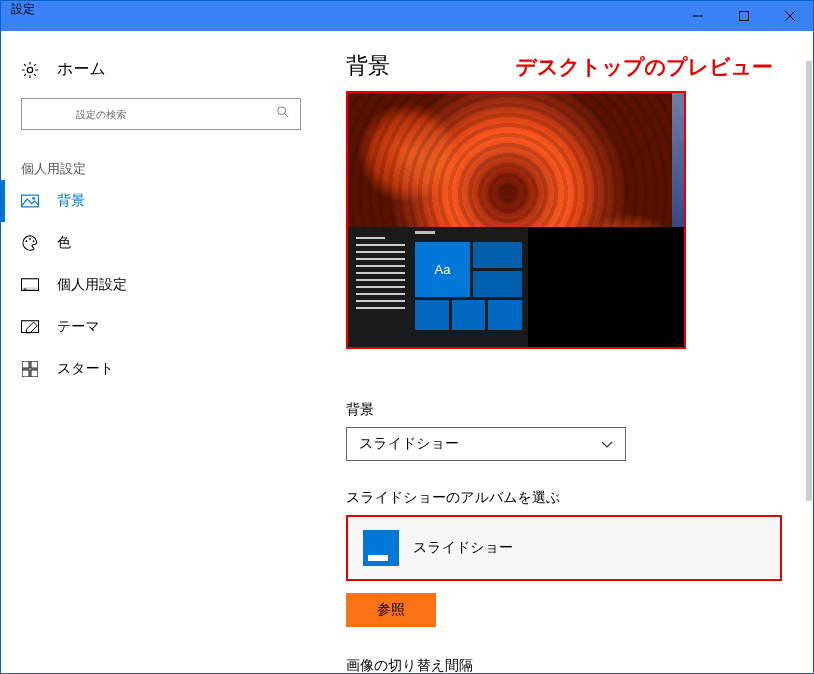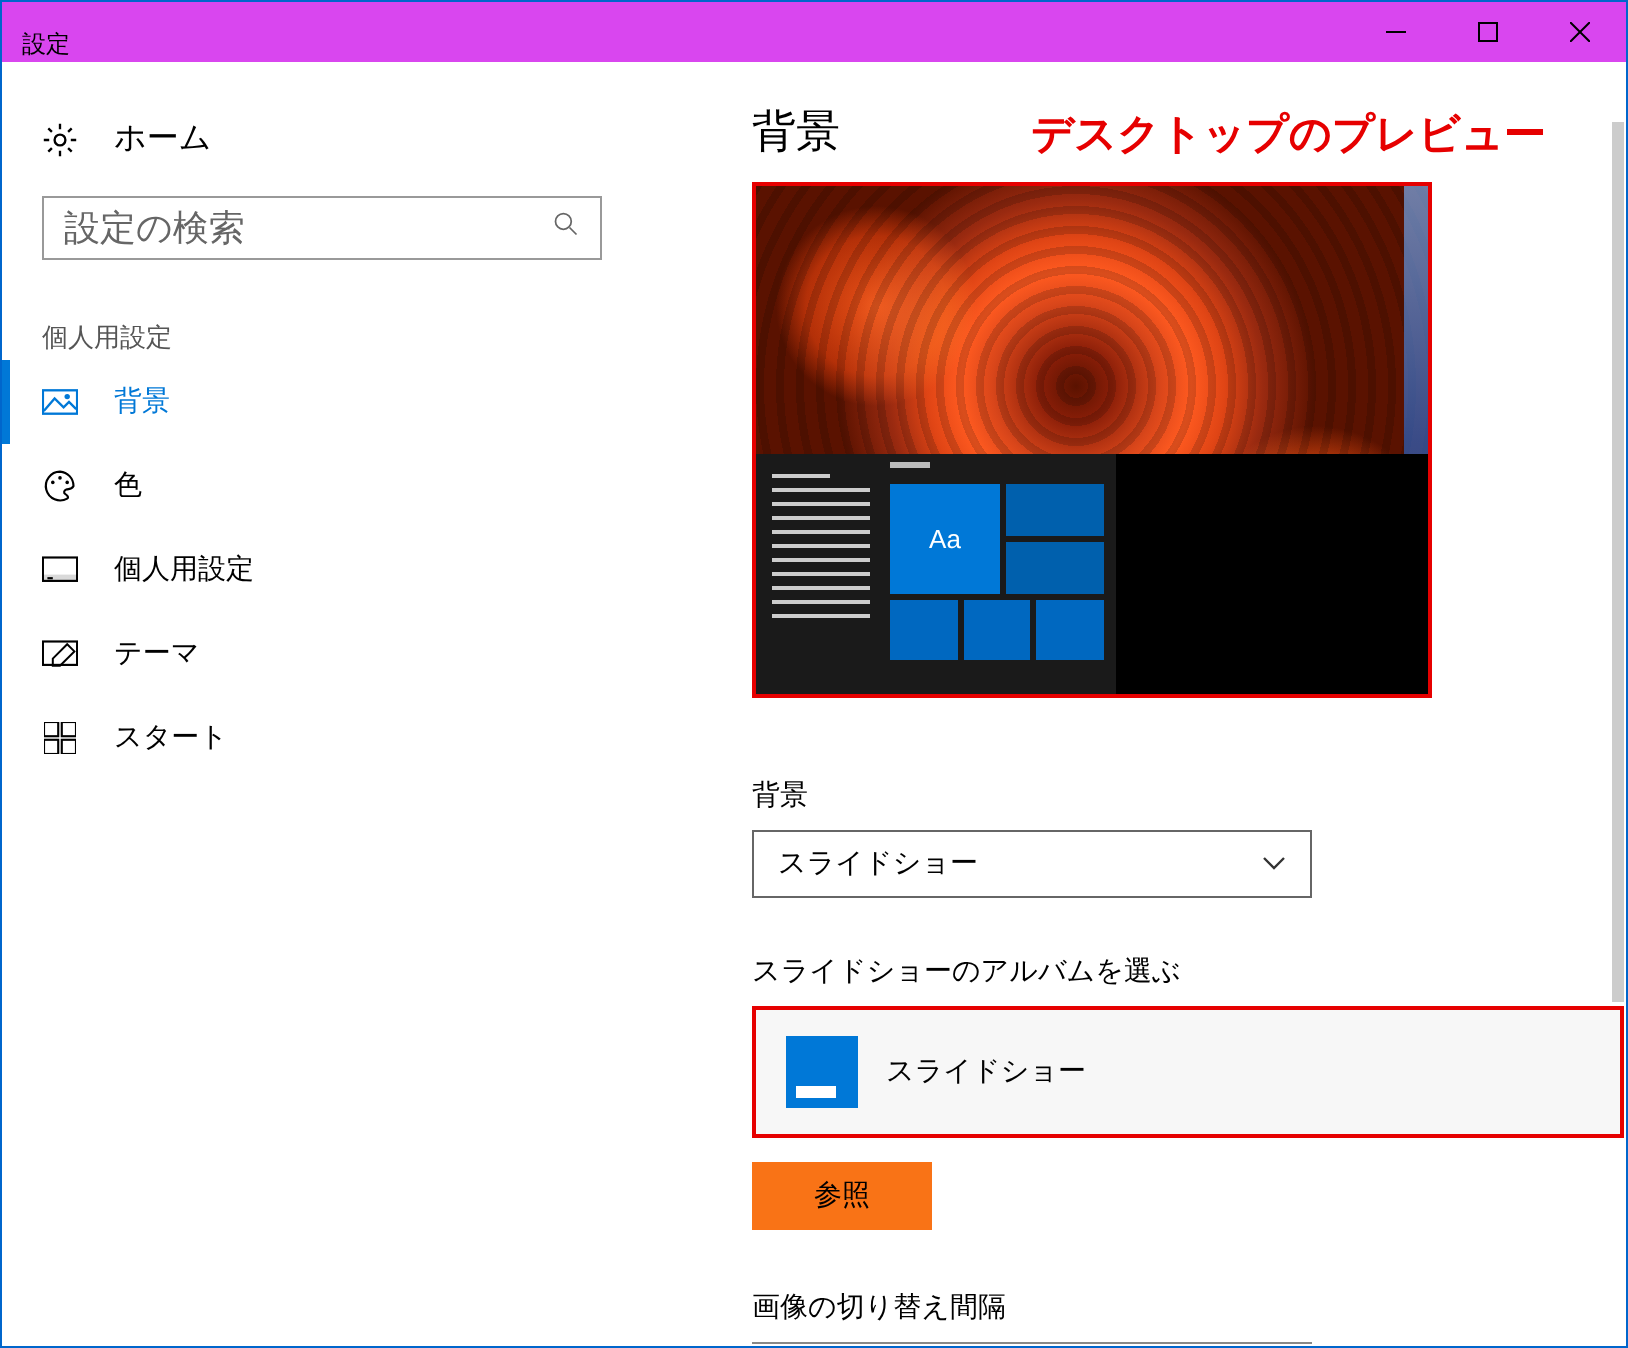--- a/index.html
+++ b/index.html
@@ -1,36 +1,36 @@
 <!DOCTYPE html>
 <html><head>
 <meta charset="utf-8">
 <style>
 * { margin: 0; padding: 0; box-sizing: border-box; font-family: "Yu Gothic UI", "Meiryo", sans-serif; }
 body { background: #fff; width: 814px; height: 674px; overflow: hidden; position: relative; border: 1px solid #0066cc; }
-.titlebar { height: 30px; display: flex; align-items: flex-end; padding-left: 10px; background: #d946ef; }
+.titlebar { height: 30px; display: flex; align-items: flex-start; padding-left: 10px; background: #3b82f6; }
 .titlebar-title { font-size: 12px; color: #000; }
 .titlebar-controls { margin-left: auto; display: flex; }
 .titlebar-btn { width: 46px; height: 30px; display: flex; align-items: center; justify-content: center; }
 .titlebar-btn svg { width: 10px; height: 10px; }
-.content { display: flex; height: calc(100% - 30px); gap: 30px; }
+.content { display: flex; height: calc(100% - 30px); }
 .sidebar { width: 310px; padding: 20px 0 0 20px; }
 .home-row { display: flex; align-items: center; gap: 18px; padding: 8px 0 18px 0; }
 .search-box { width: 280px; height: 32px; border: 1px solid #999; display: flex; align-items: center; padding: 0 10px; margin-bottom: 30px; }
-.search-box input { border: none; outline: none; flex: 1; font-size: 18px; background: transparent; }
+.search-box input { border: none; outline: none; flex: 1; font-size: 10px; background: transparent; margin-left: 44px; }
 .search-box input::placeholder { color: #666; }
 .section-label { font-size: 13px; color: #555; margin-bottom: 2px; }
 .nav-item { display: flex; align-items: center; gap: 18px; padding: 12px 0 12px 0; font-size: 14px; cursor: pointer; }
 .nav-item.active { color: #0078d7; position: relative; }
 .nav-item.active::before { content: ""; position: absolute; left: -20px; top: 0; bottom: 0; width: 4px; background: #0078d7; }
 .nav-icon { width: 18px; height: 18px; display: flex; align-items: center; justify-content: center; }
 .main { flex: 1; padding: 20px 30px 0 35px; position: relative; overflow-y: auto; }
 .page-title { font-size: 22px; font-weight: 400; margin-bottom: 10px; }
 .annotation { position: absolute; top: 22px; right: 40px; color: #e60000; font-size: 21px; font-weight: bold; }
-.preview-box { width: 340px; height: 258px; border: 2px solid #e60000; position: relative; background: #000; overflow: hidden; margin-bottom: 40px; }
+.preview-box { width: 340px; height: 258px; border: 2px solid #e60000; position: relative; background: #000; overflow: hidden; margin-bottom: 52px; }
 .preview-flower { position: absolute; inset: 0; background: radial-gradient(ellipse 120px 120px at 160px 100px, #5a1200 0%, #8a1e08 15%, #d9461a 35%, #ff5a20 48%, #e04515 62%, #9a2a10 78%, #5a1200 100%), radial-gradient(ellipse 60px 60px at 280px 180px, #ff6030 0%, #c0380f 60%, transparent 100%), radial-gradient(ellipse 50px 50px at 60px 60px, #e04518 0%, #8a2008 70%, transparent 100%); background-blend-mode: screen; }
 .preview-flower::after { content:""; position:absolute; inset:0; background: repeating-radial-gradient(circle at 160px 100px, transparent 0 6px, rgba(0,0,0,0.15) 6px 10px); mix-blend-mode: multiply; }
 .preview-desktop { position: absolute; bottom: 0; left: 0; right: 0; height: 120px; background: #000; display: flex; }
 .preview-startmenu { width: 65px; height: 100%; background: #1a1a1a; padding: 10px 8px 0 8px; display: flex; flex-direction: column; gap: 5px; }
 .preview-startmenu .bar { height: 2px; background: #ccc; width: 100%; }
 .preview-startmenu .bar.short { width: 60%; }
 .preview-tiles { width: 115px; height: 100%; background: #1a1a1a; padding: 4px 6px 8px 2px; }
 .tile-bar { width: 20px; height: 3px; background: #bbb; margin-bottom: 8px; }
 .tile-row2 { display: flex; gap: 3px; height: 55px; }
 .tile-big { width: 55px; height: 55px; background: #0078d7; display:flex; align-items:center; justify-content:center; color:#fff; font-size:13px; }

